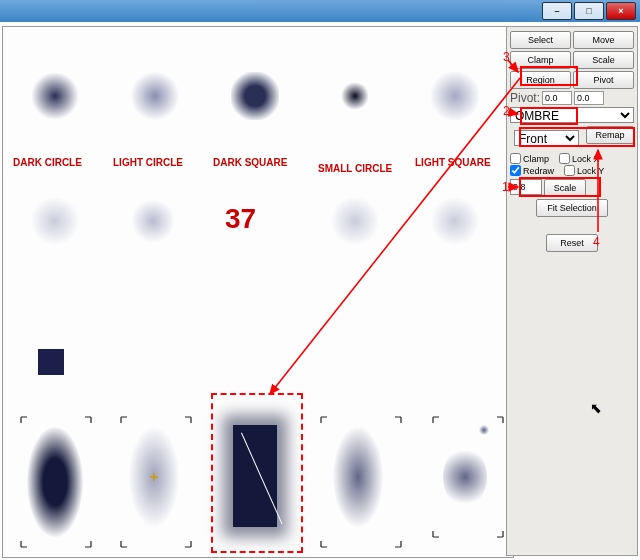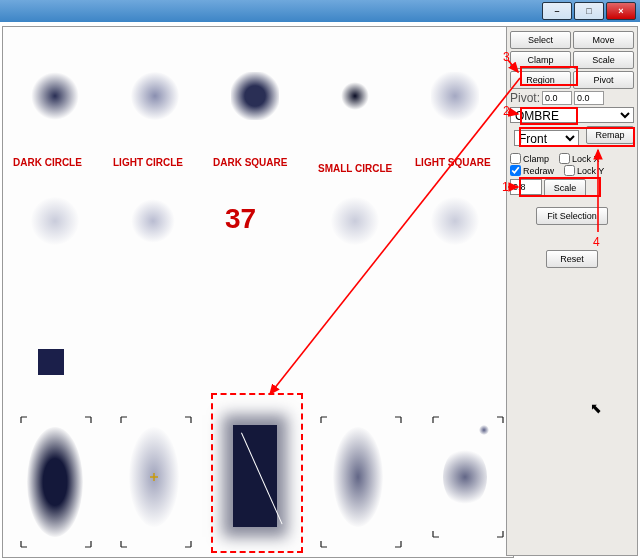--- a/index.html
+++ b/index.html
@@ -134,21 +134,21 @@
     <label>
         <input type="checkbox" style="">
         <span>Lock Y</span>
       </label>
   </div>
   <div class="row" style="margin-top:3px">
     <input class="scalein" value="0.8" style="">
     <div class="btn" style="flex:0 0 40px">Scale</div>
   </div>
   <div class="row">
-      <div class="btn" style="flex:0 0 70px;margin:8px auto">Fit Selection</div>
+      <div class="btn" style="flex:0 0 70px;margin:0 auto">Fit Selection</div>
     </div>
   <div class="row">
       <div class="btn" style="flex:0 0 50px;margin:15px auto">Reset</div>
     </div>
 </div>
 
 <div class="hl" style="left:520px;top:66px;width:58px;height:20px"></div>
 <div class="hl" style="left:520px;top:107px;width:58px;height:18px"></div>
 <div class="hl" style="left:519px;top:127px;width:116px;height:20px"></div>
 <div class="hl" style="left:519px;top:177px;width:82px;height:20px"></div>

